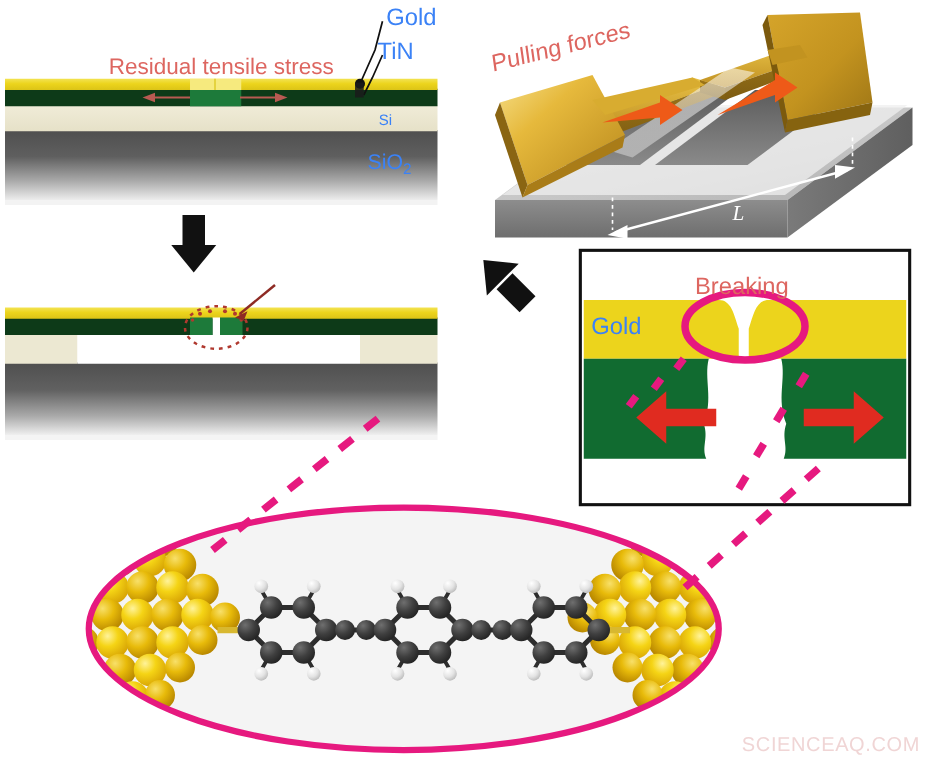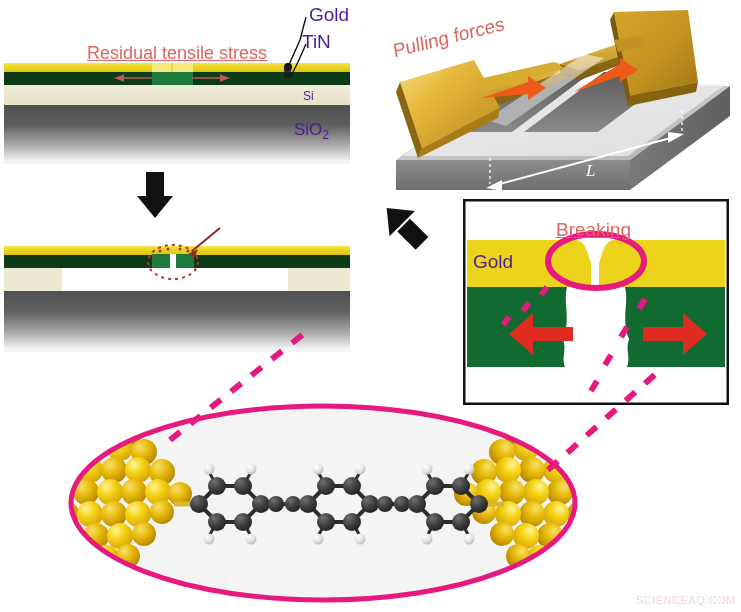--- a/index.html
+++ b/index.html
@@ -4,25 +4,25 @@
 <style>
   html,body{margin:0;padding:0;background:#ffffff;}
   body{
     width:741px;height:612px;position:relative;overflow:hidden;
     font-family:"Liberation Sans", sans-serif;
     background:#fff;
   }
   .fig{position:absolute;left:0;top:0;width:741px;height:612px;}
   svg{display:block;}
   .lbl{position:absolute;white-space:nowrap;}
-  .red-lbl{color:#dd6660;font-weight:500;text-decoration:underline;}
-  .blk-lbl{color:#4c1d95;text-align:right;}
+  .red-lbl{color:#dd6660;font-weight:500;}
+  .blk-lbl{color:#3b82f6;text-align:right;}
   .watermark{
     position:absolute;right:5px;bottom:6px;
-    font-size:11px;letter-spacing:.5px;color:#f0d5d5;
+    font-size:16px;letter-spacing:.5px;color:#f0d5d5;
     font-family:"Liberation Sans", sans-serif;
   }
   #panel-stress{position:absolute;left:0;top:0;width:380px;height:168px;}
   #panel-crack{position:absolute;left:0;top:218px;width:380px;height:140px;}
   #panel-3d{position:absolute;left:378px;top:0;width:363px;height:200px;}
   #panel-breaking{position:absolute;left:463px;top:199px;width:266px;height:206px;}
   #panel-molecule{position:absolute;left:62px;top:398px;width:522px;height:214px;}
   #arrows-layer{position:absolute;left:0;top:0;width:741px;height:612px;pointer-events:none;}
   .txt-crack{left:224px;top:222px;font-size:18px;}
   .txt-gold1{left:309px;top:4px;font-size:19px;}

